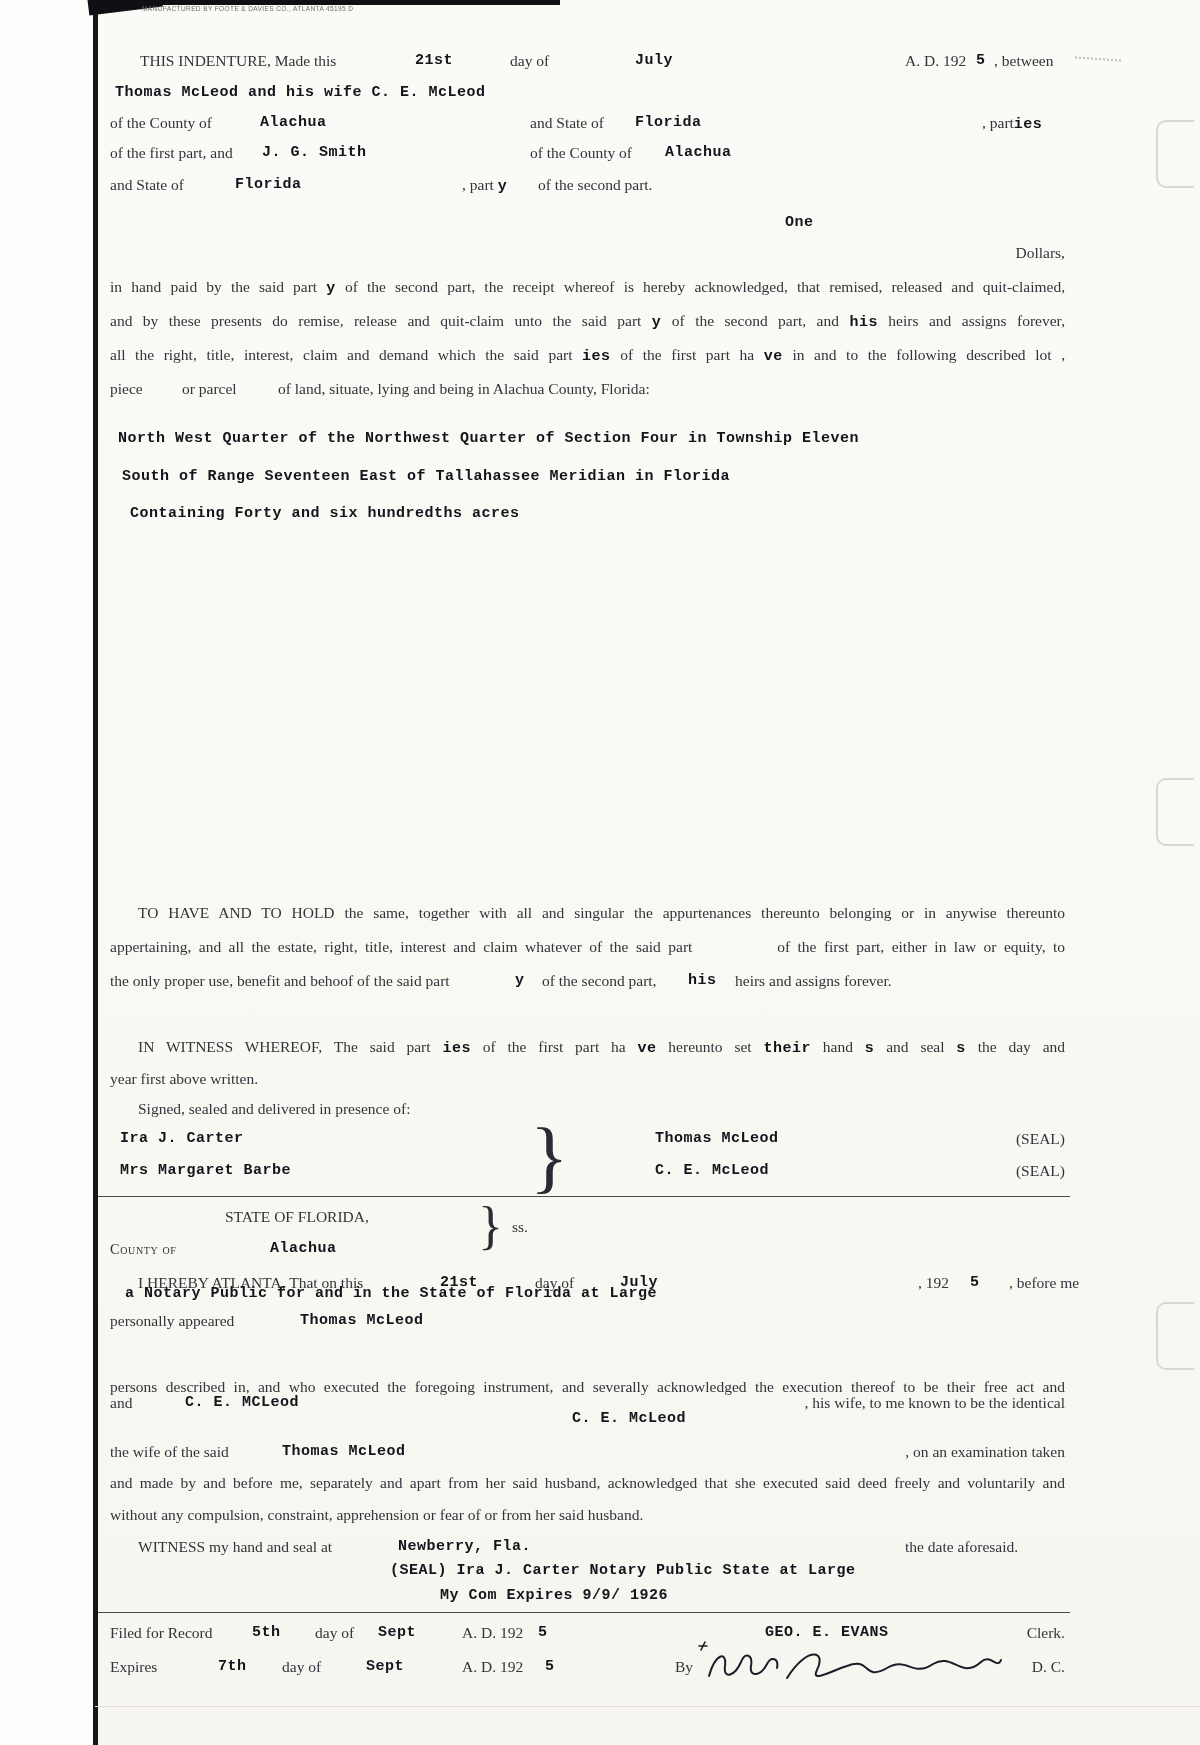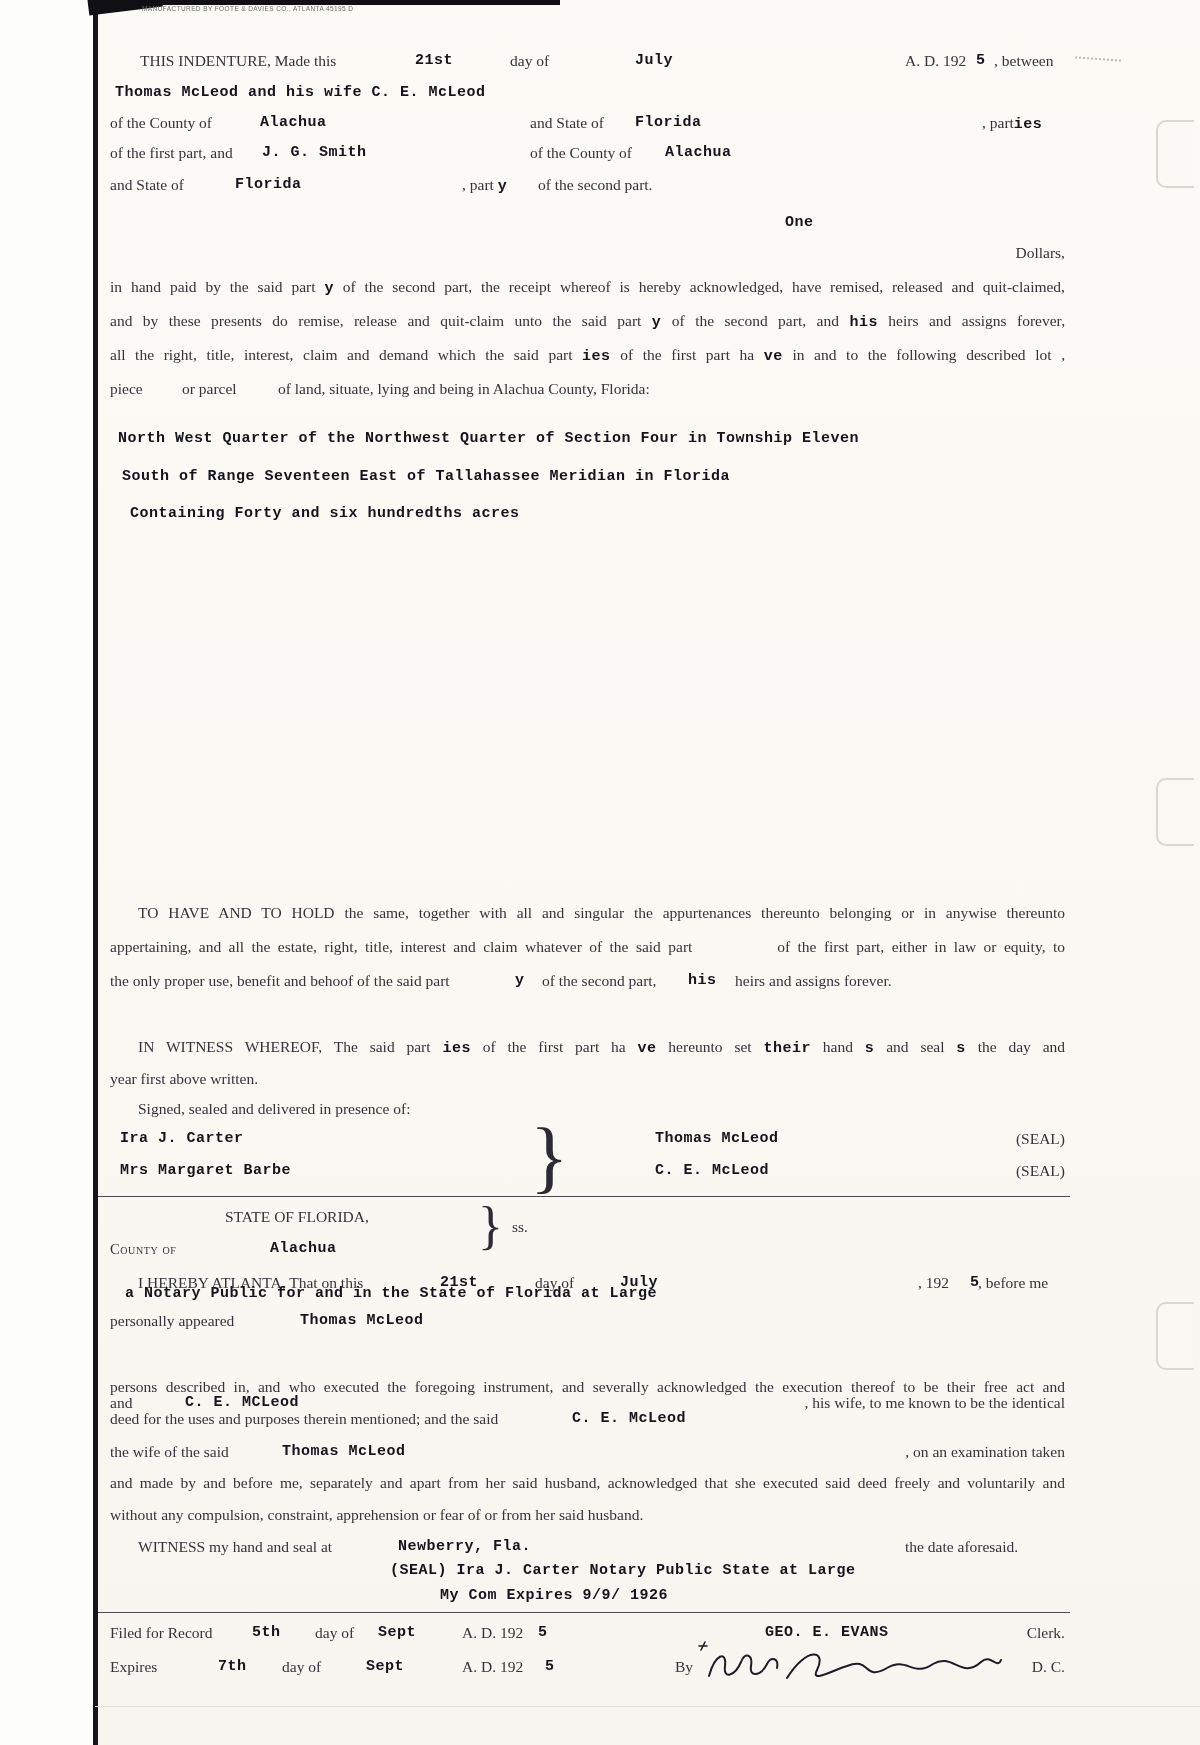--- a/index.html
+++ b/index.html
@@ -78,21 +78,21 @@
   <div>
     <div class="ln" style="top:212px">
       <span class="abs t" style="left:675px">One</span>
     </div>
     <div class="ln" style="top:242px">
       <span class="abs-r p">Dollars,</span>
     </div>
     <div class="ln just" style="top:276px">
       <span class="p">in hand paid by the said part</span>
       <span class="t">y</span>
-      <span class="p">of the second part, the receipt whereof is hereby acknowledged, have remised, released and quit-claimed,</span>
+      <span class="p">of the second part, the receipt whereof is hereby acknowledged, that remised, released and quit-claimed,</span>
     </div>
     <div class="ln just" style="top:310px">
       <span class="p">and by these presents do remise, release and quit-claim unto the said part</span>
       <span class="t">y</span>
       <span class="p">of the second part, and</span>
       <span class="t">his</span>
       <span class="p">heirs and assigns forever,</span>
     </div>
     <div class="ln just" style="top:344px">
       <span class="p">all the right, title, interest, claim and demand which the said part</span>
@@ -186,39 +186,38 @@
       <span class="abs p sc" style="left:0">County of</span>
       <span class="abs t" style="left:160px">Alachua</span>
     </div>
     <div class="ln" style="top:1272px">
       <span class="abs p" style="left:28px">I HEREBY ATLANTA, That on this</span>
       <span class="abs t" style="left:330px">21st</span>
       <span class="abs p" style="left:425px">day of</span>
       <span class="abs t" style="left:510px">July</span>
       <span class="abs p" style="left:808px">, 192</span>
       <span class="abs t" style="left:860px">5</span>
-      <span class="abs p" style="left:868px">, before me</span>
+      <span class="abs p" style="left:899px">, before me</span>
     </div>
     <div class="ln" style="top:1283px;z-index:2">
       <span class="abs t" style="left:15px">a Notary Public for and in the State of Florida at Large</span>
     </div>
     <div class="ln" style="top:1310px">
       <span class="abs p" style="left:0">personally appeared</span>
       <span class="abs t" style="left:190px">Thomas McLeod</span>
     </div>
     <div class="ln" style="top:1392px">
       <span class="abs p" style="left:0">and</span>
       <span class="abs t" style="left:75px">C. E. MCLeod</span>
       <span class="abs-r p">, his wife, to me known to be the identical</span>
     </div>
     <div class="ln just" style="top:1376px">
       <span class="p">persons described in, and who executed the foregoing instrument, and severally acknowledged the execution thereof to be their free act and</span>
     </div>
     <div class="ln" style="top:1408px">
-      <span class="abs p" style="left:0">deed for the uses and purposes therein mentioned; and the said</span>
       <span class="abs t" style="left:462px">C. E. McLeod</span>
     </div>
     <div class="ln" style="top:1441px">
       <span class="abs p" style="left:0">the wife of the said</span>
       <span class="abs t" style="left:172px">Thomas McLeod</span>
       <span class="abs-r p">, on an examination taken</span>
     </div>
     <div class="ln just" style="top:1472px">
       <span class="p">and made by and before me, separately and apart from her said husband, acknowledged that she executed said deed freely and voluntarily and</span>
     </div>

